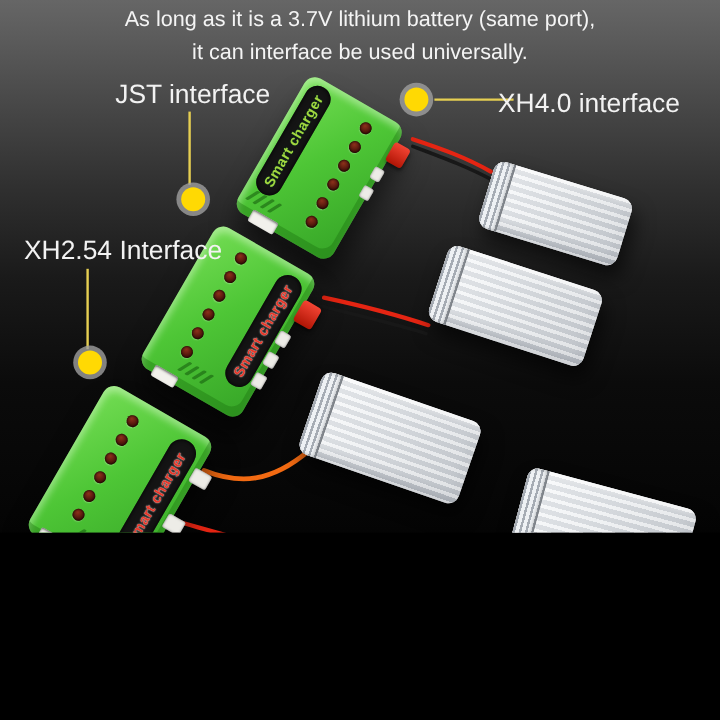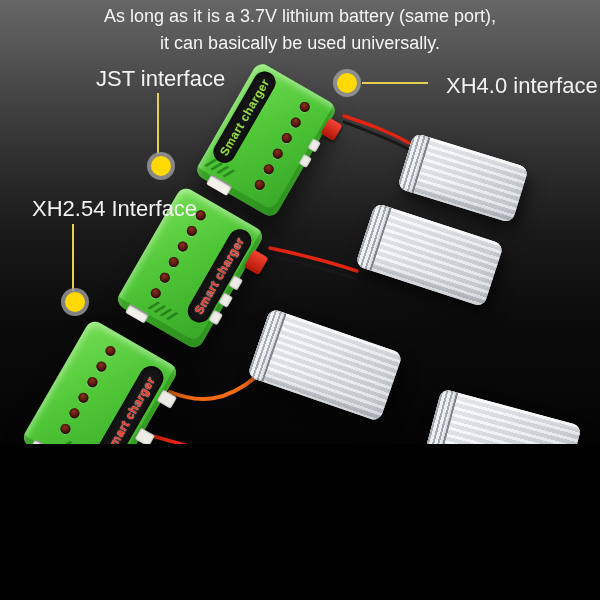--- a/index.html
+++ b/index.html
@@ -77,26 +77,26 @@
     <line x1="362" y1="83" x2="428" y2="83" stroke="#e6cf52" stroke-width="2"></line>
     <circle cx="347" cy="83" r="14" fill="#9f9f9f" opacity="0.8"></circle>
     <circle cx="347" cy="83" r="10" fill="#ffd903"></circle>
     <line x1="73" y1="224" x2="73" y2="291" stroke="#e6cf52" stroke-width="2"></line>
     <circle cx="75" cy="302" r="14" fill="#9f9f9f" opacity="0.8"></circle>
     <circle cx="75" cy="302" r="10" fill="#ffd903"></circle>
   </svg>
 
   <div class="banner">
     <div class="l1">As long as it is a 3.7V lithium battery (same port),</div>
-    <div class="l2">it can basically be used universally.</div>
+    <div class="l2">it can interface be used universally.</div>
   </div>
 
   <div class="anno" style="left:96px;top:66px;">JST interface</div>
-  <div class="anno" style="left:446px;top:73px;">XH4.0 interface</div>
-  <div class="anno" style="left:32px;top:196px;">XH2.54 Interface</div>
+  <div class="anno" style="left:415px;top:73px;">XH4.0 interface</div>
+  <div class="anno" style="left:20px;top:196px;">XH2.54 Interface</div>
 
   <div class="charger" style="left:220px;top:75px;width:92px;height:130px;transform:rotate(30deg);">
     <div class="strip" style="left:5px;top:5px;width:22px;height:102px;">
       <span class="txt-green">Smart charger</span>
     </div>
     <div class="leds" style="left:58px;top:12px;">
       <div class="led"></div>
         <div class="led"></div>
         <div class="led"></div>
         <div class="led"></div>

